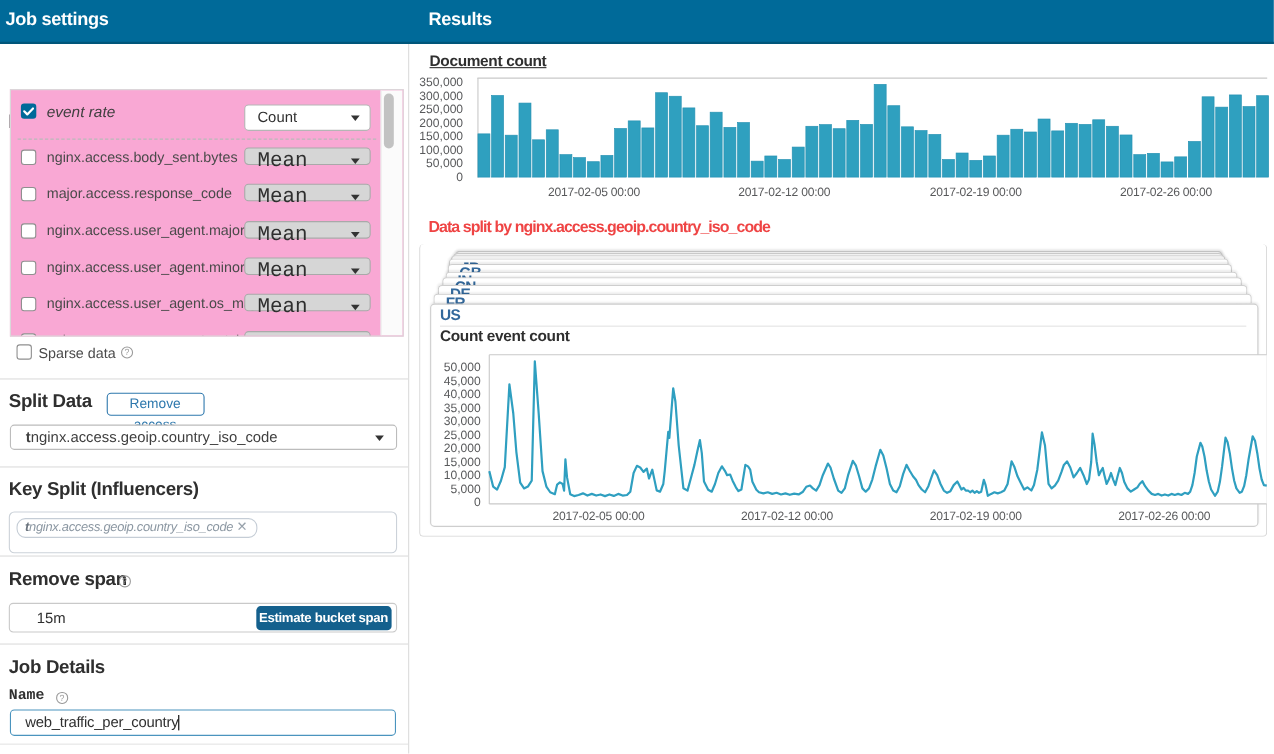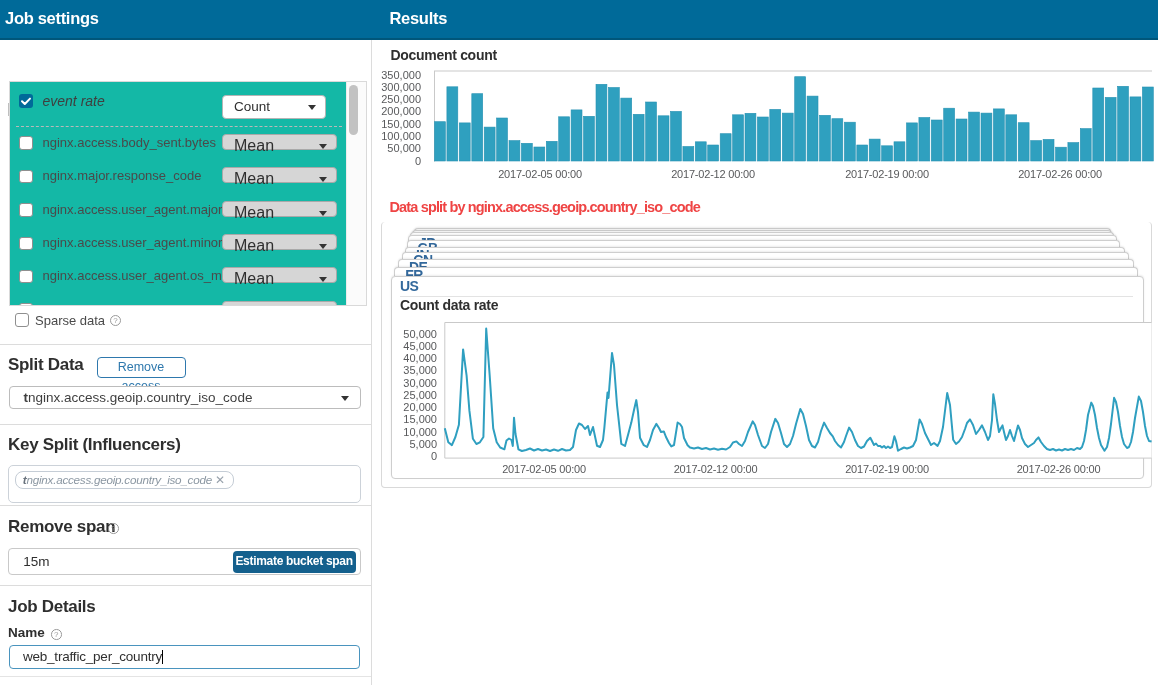--- a/index.html
+++ b/index.html
@@ -1,43 +1,43 @@
 <!DOCTYPE html>
 <html><head><meta charset="utf-8"><style>
 * { margin:0; padding:0; box-sizing:border-box; }
 body { width:1158px; height:685px; background:#fff; font-family:"Liberation Sans", sans-serif; position:relative; overflow:hidden; }
 .hdr { position:absolute; top:0; height:39.5px; background:#006a99; border-bottom:2px solid #00567a; color:#fff; font-size:16.5px; font-weight:bold; line-height:37px; padding-left:5px; letter-spacing:-0.3px; }
 .h2 { position:absolute; font-size:18px; font-weight:bold; color:#2f2f2f; letter-spacing:-0.3px; }
 .hr { position:absolute; left:0; width:371px; height:1px; background:#dcdcdc; }
-.gsel { width:115px; height:16px; background:#d6d6d6; border:1px solid #a9a9a9; border-radius:4px; font-size:16px; color:#2f2f2f; line-height:22px; padding-left:11px; position:relative; }
+.gsel { width:115px; height:16px; background:#d6d6d6; border:1px solid #a9a9a9; border-radius:4px; font-size:19px; color:#2f2f2f; line-height:22px; padding-left:11px; position:relative;font-family:Liberation Mono, monospace; }
 .car { position:absolute; right:9px; top:9px; width:0; height:0; border-left:4.5px solid transparent; border-right:4.5px solid transparent; border-top:5.5px solid #333; }
 .qm { position:absolute; width:12px; height:12px; border:1px solid #9a9a9a; border-radius:50%; color:#9a9a9a; font-size:9px; text-align:center; line-height:11px; }
 </style></head>
 <body>
 
 <div class="hdr" style="left:0;width:445px;">Job settings</div>
 <div class="h2" style="left:7.5px;top:52px;margin-top:48px;">Fields</div>
 
-<div style="position:absolute;left:8.5px;top:81px;width:358.5px;height:225px;border:1px solid #d9d9d9;background:#14b8a6;overflow:hidden;">
+<div style="position:absolute;left:8.5px;top:81px;width:358.5px;height:225px;border:1px solid #d9d9d9;background:#f9a8d4;overflow:hidden;">
 
   <div style="position:absolute;left:9.5px;top:11.5px;width:14px;height:14px;background:#006a99;border-radius:3px;">
     <svg width="14" height="14" viewBox="0 0 14 14">
         <path d="M3 7.2 L5.8 10 L11 4.6" stroke="#fff" stroke-width="2" fill="none" stroke-linecap="round" stroke-linejoin="round"></path>
       </svg>
   </div>
   <div style="position:absolute;left:33px;top:11px;font-size:14px;font-style:italic;color:#3f3f3f;">event rate</div>
-  <div style="position:absolute;left:212.5px;top:13px;width:104px;height:24px;background:#fff;border:1px solid #b5b5b5;border-radius:4px;font-size:13.5px;color:#2f2f2f;line-height:22px;padding-left:11px;">Count<span class="car"></span></div>
+  <div style="position:absolute;left:212.5px;top:13px;width:115px;height:24px;background:#fff;border:1px solid #b5b5b5;border-radius:4px;font-size:13.5px;color:#2f2f2f;line-height:22px;padding-left:11px;">Count<span class="car"></span></div>
   <div style="position:absolute;left:6px;top:43.5px;width:326px;border-top:1px dashed #b9b9b9;"></div>
 
 <div style="position:absolute;left:9.5px;top:54.3px;width:13.5px;height:13.5px;border:1px solid #8f8f8f;border-radius:3px;background:#fff;"></div>
 <div style="position:absolute;left:33px;top:52.8px;font-size:13px;color:#4a4a4a;white-space:nowrap;">nginx.access.body_sent.bytes</div>
 <div class="gsel" style="position:absolute;left:212.5px;top:51.8px;">Mean<span class="car"></span></div>
 
 <div style="position:absolute;left:9.5px;top:87.7px;width:13.5px;height:13.5px;border:1px solid #8f8f8f;border-radius:3px;background:#fff;"></div>
-<div style="position:absolute;left:33px;top:86.2px;font-size:13px;color:#4a4a4a;white-space:nowrap;">nginx.major.response_code</div>
+<div style="position:absolute;left:33px;top:86.2px;font-size:13px;color:#4a4a4a;white-space:nowrap;">major.access.response_code</div>
 <div class="gsel" style="position:absolute;left:212.5px;top:85.2px;">Mean<span class="car"></span></div>
 
 <div style="position:absolute;left:9.5px;top:121.1px;width:13.5px;height:13.5px;border:1px solid #8f8f8f;border-radius:3px;background:#fff;"></div>
 <div style="position:absolute;left:33px;top:119.6px;font-size:13px;color:#4a4a4a;white-space:nowrap;">nginx.access.user_agent.major</div>
 <div class="gsel" style="position:absolute;left:212.5px;top:118.6px;">Mean<span class="car"></span></div>
 
 <div style="position:absolute;left:9.5px;top:154.5px;width:13.5px;height:13.5px;border:1px solid #8f8f8f;border-radius:3px;background:#fff;"></div>
 <div style="position:absolute;left:33px;top:153.0px;font-size:13px;color:#4a4a4a;white-space:nowrap;">nginx.access.user_agent.minor</div>
 <div class="gsel" style="position:absolute;left:212.5px;top:152.0px;">Mean<span class="car"></span></div>
 
@@ -67,36 +67,36 @@
 
 <div class="h2" style="left:8px;top:435px;font-size:17px;">Key Split (Influencers)</div>
 <div style="position:absolute;left:8.3px;top:465px;width:352.7px;height:38px;border:1px solid #ccd2d9;border-radius:5px;background:#fff;">
   <div style="position:absolute;left:5.5px;top:5.3px;height:17.4px;border:1px solid #c5cdd6;border-radius:8px;background:#fff;font-size:11.7px;font-style:italic;color:#8b97a2;line-height:15.5px;padding:0 8px 0 7px;letter-spacing:-0.25px;"><b style="color:#6a737d;">t</b>nginx.access.geoip.country_iso_code <span style="font-style:normal;color:#98a2ac;font-size:12px;">✕</span></div>
 </div>
 
 <div class="hr" style="top:504.5px;"></div>
 
 <div class="h2" style="left:8px;top:517px;font-size:17px;">Remove span</div>
 <div class="qm" style="left:108px;top:523px;width:10.5px;height:10.5px;line-height:9.5px;font-size:8px;">?</div>
-<div style="position:absolute;left:8.3px;top:548.3px;width:352.7px;height:26.6px;border:1px solid #c9c9c9;border-radius:4px;background:#fff;font-size:13.5px;color:#2f2f2f;line-height:25px;padding-left:14px;">15m</div>
+<div style="position:absolute;left:8.3px;top:548.3px;width:352.7px;height:26.6px;border:1px solid #c9c9c9;border-radius:4px;background:#fff;font-size:13.5px;color:#2f2f2f;line-height:25px;padding-left:24px;">15m</div>
 <div style="position:absolute;left:232.6px;top:550.9px;width:123px;height:21.7px;background:#14608d;border-radius:4px;color:#fff;font-size:12px;font-weight:bold;letter-spacing:-0.3px;text-align:center;line-height:21.7px;">Estimate bucket span</div>
 
 <div class="hr" style="top:585px;"></div>
 
 <div class="h2" style="left:8px;top:597px;font-size:17px;text-align:right;">Job Details</div>
-<div style="position:absolute;left:8px;top:625px;font-size:13.5px;font-weight:bold;color:#2f2f2f;">Name</div>
+<div style="position:absolute;left:8px;top:625px;font-size:13.5px;font-weight:bold;color:#2f2f2f;font-family:Liberation Mono, monospace;">Name</div>
 <div class="qm" style="left:51px;top:629px;width:10.5px;height:10.5px;line-height:9.5px;font-size:8px;">?</div>
 <div style="position:absolute;left:8.9px;top:644.8px;width:351.5px;height:24px;border:1px solid #4a94be;border-radius:4px;background:#fff;font-size:13.5px;color:#2f2f2f;line-height:22px;padding-left:13px;letter-spacing:-0.2px;">web_traffic_per_country<span style="display:inline-block;width:1.3px;height:14px;background:#000;vertical-align:-3px;"></span></div>
 
 <div class="hr" style="top:676px;background:#e4e4e4;"></div>
 
 <div style="position:absolute;left:370.5px;top:39.5px;width:1px;height:645.5px;background:#dcdcdc;"></div>
 
 <div class="hdr" style="left:380px;width:778px;padding-left:9.5px;">Results</div>
-<div style="position:absolute;left:390.5px;top:46.5px;font-size:14px;font-weight:bold;letter-spacing:-0.3px;color:#2f2f2f;">Document count</div>
+<div style="position:absolute;left:390.5px;top:46.5px;font-size:14px;font-weight:bold;letter-spacing:-0.3px;color:#2f2f2f;text-decoration:underline;">Document count</div>
 
 <svg style="position:absolute;left:380px;top:40px;" width="778" height="145" viewBox="0 0 778 145">
   <line x1="54" y1="31" x2="772" y2="31" stroke="#c9c9c9" stroke-width="1"></line>
   <line x1="54.5" y1="31" x2="54.5" y2="121.5" stroke="#c9c9c9" stroke-width="1"></line>
   <rect x="54.5" y="81.7" width="10.9" height="39.3" fill="#2fa0bf" stroke="#2691b2" stroke-width="0.6"></rect>
 <rect x="66.9" y="46.8" width="10.9" height="74.2" fill="#2fa0bf" stroke="#2691b2" stroke-width="0.6"></rect>
 <rect x="79.3" y="82.9" width="10.9" height="38.1" fill="#2fa0bf" stroke="#2691b2" stroke-width="0.6"></rect>
 <rect x="91.8" y="53.7" width="10.9" height="67.3" fill="#2fa0bf" stroke="#2691b2" stroke-width="0.6"></rect>
 <rect x="104.2" y="87.1" width="10.9" height="33.9" fill="#2fa0bf" stroke="#2691b2" stroke-width="0.6"></rect>
 <rect x="116.6" y="78.0" width="10.9" height="43.0" fill="#2fa0bf" stroke="#2691b2" stroke-width="0.6"></rect>
@@ -190,21 +190,21 @@
 <div style="position:absolute;left:398.0px;top:258.9px;width:735.8px;height:17.6px;background:#fff;border:1px solid #cecece;border-bottom:none;border-radius:4px 4px 0 0;box-shadow:0 -1px 2px rgba(0,0,0,0.08);">
     <div style="position:absolute;left:10px;top:0px;font-size:14px;font-weight:bold;letter-spacing:-0.5px;line-height:14px;color:#33699c;">DE</div>
   </div>
 <div style="position:absolute;left:394.2px;top:266.7px;width:744.2px;height:9.8px;background:#fff;border:1px solid #cecece;border-bottom:none;border-radius:4px 4px 0 0;box-shadow:0 -1px 2px rgba(0,0,0,0.08);">
     <div style="position:absolute;left:10px;top:0px;font-size:14px;font-weight:bold;letter-spacing:-0.5px;line-height:14px;color:#33699c;">FR</div>
   </div>
 
 <div style="position:absolute;left:390.5px;top:275.8px;width:753.2px;height:203.7px;background:#fff;border:1px solid #cecece;border-radius:4px;box-shadow:0 -1px 2px rgba(0,0,0,0.08);"></div>
 <div style="position:absolute;left:400px;top:277.5px;font-size:14px;font-weight:bold;letter-spacing:-0.5px;color:#33699c;">US</div>
 <div style="position:absolute;left:400px;top:295.5px;width:733px;height:1px;background:#e3e3e3;"></div>
-<div style="position:absolute;left:400px;top:296.5px;font-size:14px;font-weight:bold;letter-spacing:-0.3px;color:#2f2f2f;">Count data rate</div>
+<div style="position:absolute;left:400px;top:296.5px;font-size:14px;font-weight:bold;letter-spacing:-0.3px;color:#2f2f2f;">Count event count</div>
 
 <svg style="position:absolute;left:380px;top:310px;" width="778" height="175" viewBox="0 0 778 175">
   <rect x="64.8" y="12.5" width="706.7" height="135.6" fill="#fff"></rect>
   <line x1="64.8" y1="12.5" x2="771.5" y2="12.5" stroke="#c9c9c9" stroke-width="1"></line>
   <line x1="64.8" y1="12.5" x2="64.8" y2="148.1" stroke="#c9c9c9" stroke-width="1"></line>
   <line x1="64.8" y1="148.1" x2="771.5" y2="148.1" stroke="#c9c9c9" stroke-width="1"></line>
   <polyline points="64.8,118.3 68.3,132.3 71.9,135.1 75.4,127.0 78.9,114.7 83.1,39.4 86.6,65.7 89.4,100.7 92.9,128.8 96.4,134.0 99.9,132.3 103.4,127.0 106.2,18.5 109.7,65.7 113.2,118.3 116.7,132.3 120.2,137.5 124.4,139.3 126.5,130.5 129.0,128.5 131.5,130.0 132.8,136.0 134.0,107.7 135.5,124.0 138.4,139.3 141.9,141.0 146.0,140.0 150.0,138.5 154.0,140.5 158.0,139.0 162.0,140.5 166.0,139.5 170.0,141.0 174.0,139.5 178.0,140.8 182.0,139.0 186.0,140.5 190.0,140.0 193.0,137.0 196.0,120.0 199.0,113.5 202.0,115.0 205.0,119.0 208.0,116.0 210.0,125.0 213.0,117.0 217.0,135.8 220.0,137.0 223.0,130.0 224.3,118.3 227.5,82.6 228.5,88.0 232.0,43.0 234.0,55.0 237.0,95.0 241.3,133.9 245.0,136.0 248.0,125.0 251.3,112.6 254.0,100.0 256.3,90.1 258.0,102.0 260.0,127.7 263.8,135.2 267.0,137.0 270.0,130.0 273.0,120.0 276.3,113.9 279.0,118.0 281.0,122.0 283.8,121.4 286.0,127.0 289.0,133.0 291.3,136.4 294.0,135.0 297.6,112.6 300.0,114.0 302.0,117.0 304.0,128.0 307.6,135.2 310.0,137.5 314.0,138.5 318.0,137.5 322.0,139.0 326.0,138.0 330.0,139.5 334.0,138.5 338.0,139.8 342.0,138.8 346.0,139.5 350.0,137.0 353.0,132.5 356.4,131.4 359.0,134.0 362.0,136.0 365.0,131.0 368.0,122.0 372.7,111.4 375.0,115.0 378.0,125.0 382.0,136.0 385.0,138.0 388.0,134.0 391.0,122.0 395.3,108.9 398.0,113.0 401.0,123.0 404.0,134.0 407.0,137.0 410.0,134.0 413.0,126.0 416.0,114.0 420.3,98.9 423.0,104.0 426.0,116.0 429.0,130.0 432.0,136.0 435.0,137.5 438.0,132.0 441.0,121.0 444.1,112.6 447.0,118.0 450.0,123.0 452.8,126.4 455.0,131.0 458.0,135.0 461.0,137.5 464.0,132.0 466.0,126.0 469.1,117.6 472.0,122.0 475.0,130.0 478.0,136.0 481.0,138.0 484.0,136.5 487.0,131.0 490.3,127.7 492.0,131.0 494.0,135.0 496.0,133.5 498.0,136.0 500.0,135.9 502.0,137.5 504.0,136.0 506.0,138.0 508.0,136.5 510.0,138.0 512.0,137.0 514.4,126.2 516.0,131.0 518.0,140.7 521.0,139.0 524.0,137.5 527.0,138.5 530.0,137.5 533.0,136.0 536.0,130.0 539.6,109.4 542.0,114.0 545.0,123.0 548.0,129.0 551.0,135.0 554.0,133.0 557.6,135.9 560.0,131.0 563.0,117.0 567.2,83.0 570.0,95.0 573.2,129.8 576.0,134.0 579.0,131.5 582.0,127.0 585.0,119.0 587.0,113.0 590.0,109.4 593.0,115.0 596.0,124.0 599.0,120.0 602.0,115.4 605.0,122.0 608.0,130.0 610.0,126.0 612.0,110.0 613.3,84.2 615.0,94.0 617.0,110.0 619.0,122.0 621.0,118.0 622.5,115.4 624.0,122.0 626.0,130.0 628.0,126.0 630.0,120.0 632.0,126.0 634.0,131.0 636.0,123.0 638.0,115.4 640.0,120.0 642.0,128.0 645.0,134.0 648.0,137.0 651.0,135.0 654.0,133.0 656.0,130.0 658.5,127.4 661.0,132.0 664.0,136.0 667.0,139.0 670.0,140.0 673.0,139.0 676.0,140.5 679.0,139.5 682.0,140.5 685.0,139.0 688.0,140.0 691.0,139.0 694.0,140.0 697.0,138.0 700.0,139.0 702.0,137.0 704.0,131.0 706.0,120.0 708.0,105.0 711.3,92.6 713.0,96.0 715.0,105.0 717.0,118.0 719.0,128.0 721.0,135.0 724.5,140.7 727.0,137.0 729.0,128.0 731.0,114.0 734.1,87.8 736.0,92.0 738.0,102.0 740.0,116.0 742.0,127.0 744.0,134.0 747.0,138.0 749.0,137.0 751.0,132.0 753.0,122.0 755.0,108.0 758.8,86.6 761.0,91.0 763.0,102.0 765.0,116.0 767.0,126.0 769.0,131.0 771.6,131.5" fill="none" stroke="#2f9fc0" stroke-width="2" stroke-linejoin="round"></polyline>
   <text x="57" y="150.2" text-anchor="end" font-size="11" fill="#58595b">0</text>
 <text x="57" y="137.9" text-anchor="end" font-size="11" fill="#58595b">5,000</text>
 <text x="57" y="125.7" text-anchor="end" font-size="11" fill="#58595b">10,000</text>

